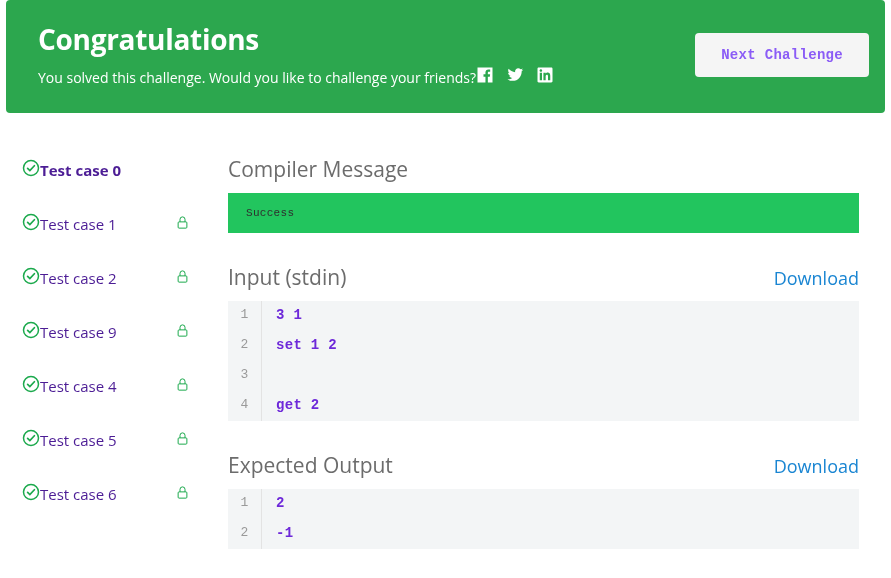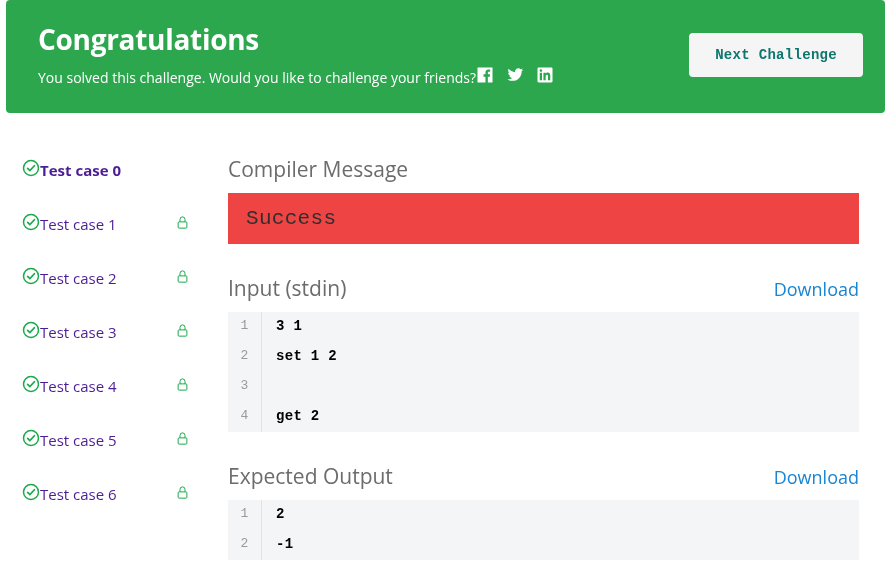--- a/index.html
+++ b/index.html
@@ -6,21 +6,21 @@
     body {
       font-family: -apple-system, BlinkMacSystemFont, "Segoe UI", "Open Sans", sans-serif;
       background: #ffffff;
       width: 891px;
       height: 578px;
       overflow: hidden;
     }
 
     .banner {
       background: #2ca74e;
-      padding: 20px 22px 24px 32px;
+      padding: 20px 16px 24px 32px;
       display: flex;
       justify-content: space-between;
       align-items: center;
       border-radius: 4px;
       margin: 0 6px 6px 6px;
     }
     .banner-left { color: #fff; }
     .banner-title {
       font-size: 28px;
       font-weight: 700;
@@ -38,21 +38,21 @@
       font-weight: 400;
     }
     .social-icons {
       display: flex;
       gap: 12px;
       align-items: center;
     }
     .social-icons svg { width: 18px; height: 18px; fill: #fff; }
     .next-btn {
       background: #f5f5f5;
-      color: #0f766e;
+      color: #8b5cf6;
       border: none;
       font-family: "Courier New", monospace;
       font-weight: 700;
       font-size: 14px;
       padding: 14px 26px;
       border-radius: 4px;
       cursor: pointer;
       letter-spacing: 0.3px;
     }
 
@@ -120,24 +120,24 @@
       font-size: 21px;
       font-weight: 400;
     }
     .download-link {
       color: #1985d2;
       font-size: 18px;
       cursor: pointer;
     }
 
     .message-box {
-      background: #ef4444;
+      background: #22c55e;
       padding: 14px 18px;
       font-family: "Courier New", monospace;
-      font-size: 21px;
+      font-size: 11px;
       color: #2f2f2f;
       letter-spacing: 0.3px;
     }
 
     .code-box {
       background: #f3f5f6;
       font-family: "Courier New", Consolas, monospace;
       font-size: 14px;
     }
     .code-line {
@@ -149,21 +149,21 @@
       width: 34px;
       text-align: center;
       color: #9a9a9a;
       border-right: 1px solid #e3e3e3;
       padding: 6px 0;
       font-size: 13px;
       flex-shrink: 0;
     }
     .code {
       padding: 6px 14px;
-      color: #000000;
+      color: #6d28d9;
       font-weight: 700;
       letter-spacing: 0.3px;
     }
   </style>
 </head>
 <body>
 
 <div class="banner">
   <div class="banner-left">
     <div class="banner-title">Congratulations</div>
@@ -221,21 +221,21 @@
         <span><svg class="lock-icon" viewBox="0 0 24 24">
             <rect x="5" y="11" width="14" height="10" rx="1.5"></rect>
             <path d="M8 11 V7 a4 4 0 0 1 8 0 V11"></path>
           </svg></span>
       </div>
       <div class="test-case">
         <span><svg class="check-icon" viewBox="0 0 24 24">
             <circle cx="12" cy="12" r="10"></circle>
             <path d="M7.5 12.5 L10.5 15.5 L16.5 9"></path>
           </svg></span>
-        <span class="tc-label">Test case 3</span>
+        <span class="tc-label">Test case 9</span>
         <span><svg class="lock-icon" viewBox="0 0 24 24">
             <rect x="5" y="11" width="14" height="10" rx="1.5"></rect>
             <path d="M8 11 V7 a4 4 0 0 1 8 0 V11"></path>
           </svg></span>
       </div>
       <div class="test-case">
         <span><svg class="check-icon" viewBox="0 0 24 24">
             <circle cx="12" cy="12" r="10"></circle>
             <path d="M7.5 12.5 L10.5 15.5 L16.5 9"></path>
           </svg></span>

